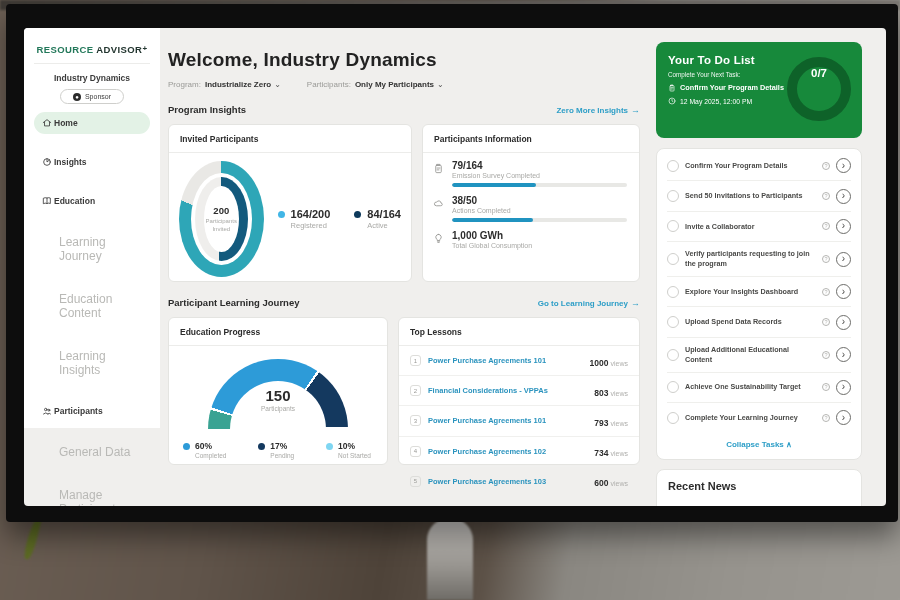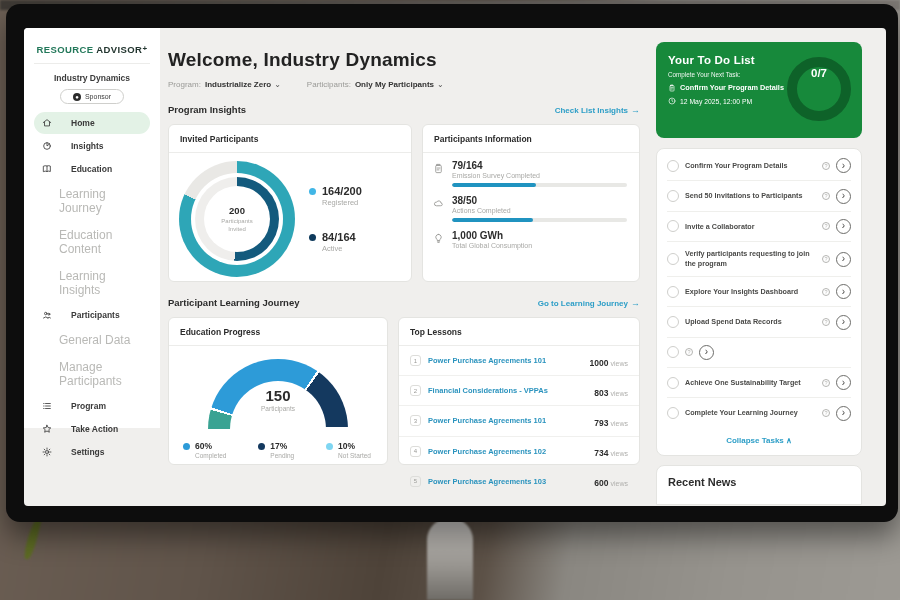--- a/index.html
+++ b/index.html
@@ -7,35 +7,35 @@
   .scene { position:relative; width:900px; height:600px; background:#5a4f44; overflow:hidden; }
   .wall { position:absolute; inset:-10px; filter:blur(3px);
     background:linear-gradient(100deg,#6e6156 0%,#60544a 30%,#4e4339 48%,#5c5147 58%,#8a8781 66%,#96938d 82%,#9d9a94 100%); }
   .wall-top { position:absolute; left:0; top:0; width:900px; height:10px;
     background:linear-gradient(90deg,#3e3a35,#55504b 40%,#6e6a66 75%,#7d7974); filter:blur(1px); }
   .stand { position:absolute; left:427px; top:518px; width:46px; height:82px;
     background:linear-gradient(180deg,#d8d6d2,#b4b1ac 30%,#8d8a85 70%,#6f6c67); border-radius:22px 22px 0 0; filter:blur(1px); }
   .leaf { position:absolute; left:28px; top:516px; width:9px; height:44px; background:#5d6b24;
     border-radius:80% 20% 60% 40%; transform:rotate(14deg); filter:blur(1px); }
   .monitor { position:absolute; left:6px; top:4px; width:892px; height:518px; background:#0d0d0d;
-    border-radius:14px; box-shadow:0 14px 28px rgba(0,0,0,.45); }
+    border-radius:4px; box-shadow:0 14px 28px rgba(0,0,0,.45); }
   .screen { position:absolute; left:18px; top:24px; width:862px; height:478px; background:#f0efed;
     border-radius:4px; overflow:hidden; }
 
   
   .sidebar { position:absolute; left:0; top:0; width:136px; height:400px; background:#ffffff; padding:12px 10px 0 10px; }
   .logo { text-align:center; font-size:9.5px; font-weight:bold; letter-spacing:.4px; padding:4px 0 8px; border-bottom:1px solid #ececea; }
   .logo .g1 { color:#23785a; } .logo .g2 { color:#22352f; } .logo .plus { color:#22352f; font-size:8px; vertical-align:top; }
   .org { text-align:center; font-size:8.5px; font-weight:bold; color:#3b3b3b; margin-top:9px; }
   .sponsor { display:flex; align-items:center; gap:4px; justify-content:center; width:64px; margin:6px auto 8px;
     border:1px solid #cfcfcc; border-radius:9px; padding:2.5px 0; font-size:7px; color:#3b3b3b; background:#fff; }
   .sponsor .dot { width:8px; height:8px; border-radius:50%; background:#2b2b2b; color:#fff; font-size:6px; line-height:8px; text-align:center; }
   .nav { margin-top:4px; }
-  .nav-item { display:flex; align-items:center; gap:19px; padding:6px 8px; border-radius:12px; font-size:8.5px;
-    font-weight:bold; color:#3a3a3a; cursor:pointer; margin-bottom:1px; }
+  .nav-item { display:flex; align-items:center; gap:2px; padding:6px 8px; border-radius:12px; font-size:8.5px;
+    font-weight:bold; color:#3a3a3a; cursor:pointer; margin-bottom:17px; }
   .nav-item svg { width:10px; height:10px; flex:0 0 auto; }
   .nav-item.active { background:#e3f2e6; }
   .nav-item.sub { padding-left:25px; color:#b9b9b6; font-weight:normal; font-size:12px; }
 
   
   .main { position:absolute; left:144px; top:0; width:472px; height:478px; }
   .welcome { margin-top:21px; font-size:19px; font-weight:bold; color:#222; letter-spacing:.2px; }
   .filters { display:flex; gap:26px; margin-top:9px; font-size:8px; align-items:center; }
   .filters .lab { color:#9a9a97; }
   .filters .val { font-weight:bold; color:#333; margin-left:4px; }
@@ -53,21 +53,21 @@
   .invited-body { display:flex; align-items:center; padding:8px 10px; gap:14px; }
   .donut { position:relative; width:116px; height:116px; }
   .ring { position:absolute; border-radius:50%; }
   .ring-outer { inset:0; }
   .hole-outer { position:absolute; inset:12px; border-radius:50%; background:#fff; }
   .ring-inner { inset:16px; }
   .hole-inner { position:absolute; inset:25px; border-radius:50%; background:#fff; }
   .donut-center { position:absolute; inset:0; display:flex; flex-direction:column; justify-content:center; align-items:center; text-align:center; }
   .donut-center .v { font-size:9.5px; font-weight:bold; color:#2c2c2c; }
   .donut-center .l { font-size:6px; color:#a9a9a6; width:44px; line-height:1.3; margin-top:2px; }
-  .legend-col { display:flex; flex-direction:column; gap:24px; }
+  .legend-col { display:flex; gap:24px; }
   .leg-item { display:flex; gap:6px; align-items:flex-start; }
   .leg-dot { width:7px; height:7px; border-radius:50%; margin-top:3px; }
   .leg-val { font-size:11px; font-weight:bold; color:#2c2c2c; }
   .leg-lab { font-size:7.5px; color:#a9a9a6; margin-top:1px; }
 
   
   .card-info { width:218px; height:158px; }
   .info-body { padding:7px 12px 0 10px; }
   .info-row { display:flex; gap:8px; margin-bottom:8px; }
   .info-row svg { width:11px; height:11px; color:#9a9a97; margin-top:3px; flex:0 0 auto; }
@@ -217,21 +217,21 @@
           <div>
             <span class="lab">Program:</span><span class="val">Industrialize Zero</span><span class="chev">⌄</span>
           </div>
           <div>
             <span class="lab">Participants:</span><span class="val">Only My Participants</span><span class="chev">⌄</span>
           </div>
         </div>
 
         <div class="sec-head">
           <div class="sec-title">Program Insights</div>
-          <div class="sec-link"><span>Check List Insights</span><span class="arrow">→</span></div>
+          <div class="sec-link"><span>Zero More Insights</span><span class="arrow">→</span></div>
         </div>
 
         <div class="cards">
 
           <div class="card card-invited">
             <div class="card-title">Invited Participants</div>
             <div class="invited-body">
               <div class="donut">
                 <div class="ring ring-outer" id="ringOuter" style="background: conic-gradient(rgb(46, 166, 183) 0deg, rgb(46, 166, 183) 295.2deg, rgb(233, 232, 229) 295.2deg, rgb(233, 232, 229) 360deg);"></div>
                 <div class="hole-outer"></div>
@@ -433,20 +433,21 @@
     <span class="go">›</span>
               </div>
               <div class="todo-row">
                 <span class="cb"></span>
     <span class="todo-lab">Upload Spend Data Records</span>
     <span class="q">?</span>
     <span class="go">›</span>
               </div>
               <div class="todo-row">
                 <span class="cb"></span>
+    <span class="todo-lab">Upload Additional Educational Content</span>
     <span class="q">?</span>
     <span class="go">›</span>
               </div>
               <div class="todo-row">
                 <span class="cb"></span>
     <span class="todo-lab">Achieve One Sustainability Target</span>
     <span class="q">?</span>
     <span class="go">›</span>
               </div>
               <div class="todo-row">

